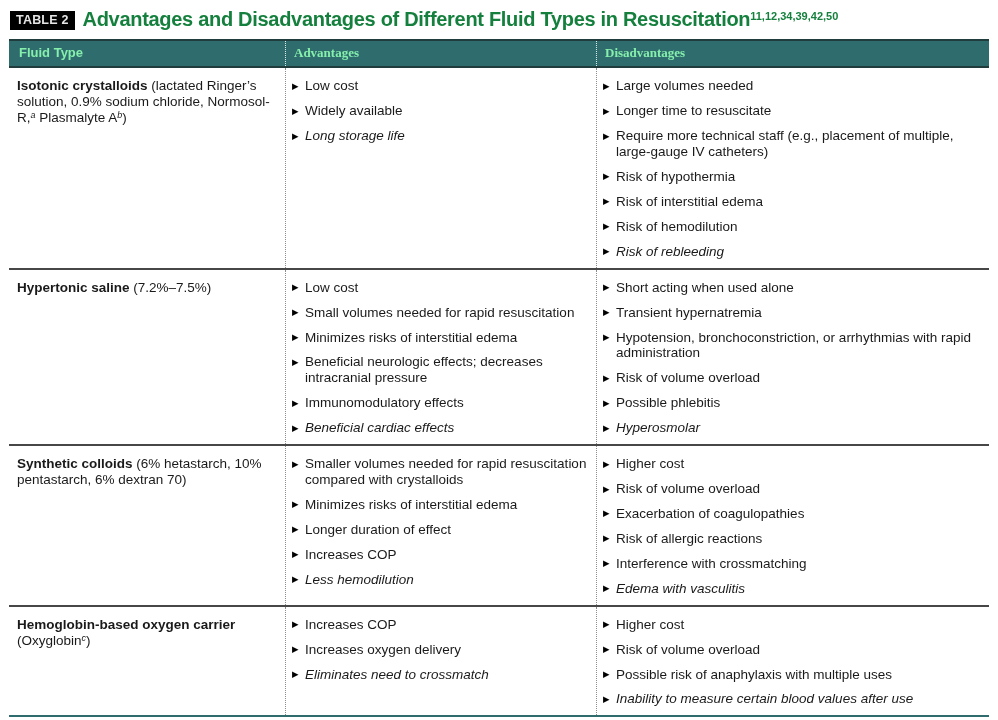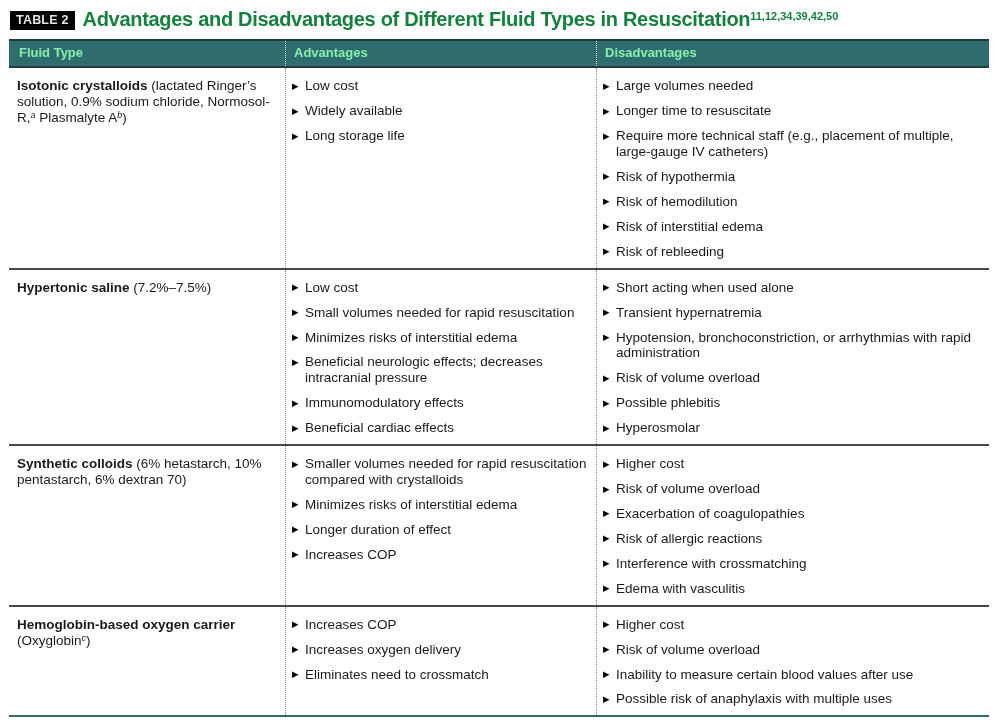--- a/index.html
+++ b/index.html
@@ -30,32 +30,32 @@
   .grid3 { display:grid; grid-template-columns:276px 311px 1fr; }
   .thead {
     background:#2e6c6e;
     border-top:2px solid #203c3d;
     border-bottom:2px solid #203c3d;
   }
   .th {
     color:#86efac; font-weight:bold; font-size:13px;
     padding:5px 4px 6px 10px; line-height:1.1;
   }
-  .th.c2, .th.c3 { border-left:1px dotted rgba(255,255,255,0.85); padding-left:8px; }
+  .th.c2, .th.c3 { border-left:1px dotted rgba(255,255,255,0.85); padding-left:8px;font-family:Liberation Serif, serif; }
 
   .trow { border-bottom:2px solid #474747; }
   .trow:last-child { border-bottom:2px solid #2e6c6e; }
   .td { font-size:13.5px; line-height:1.18; }
   .td.c1 { padding:10px 6px 8px 8px; }
   .td.c2, .td.c3 { border-left:1px dotted #8c8c8c; padding:10px 4px 8px 6px; }
   .fluid-name { font-weight:bold; }
   .sup-it { font-style:italic; font-size:9px; vertical-align:4px; }
 
   .li { position:relative; padding-left:13px; margin-bottom:9px; }
-  .li:last-child { margin-bottom:0; }
+  .li:last-child { margin-bottom:0;font-style:italic; }
   .li::before {
     content:"\25B6"; position:absolute; left:0; top:2.5px; font-size:8.5px; color:#000;
   }
 
   
   .footnotes { padding:5px 0 3px 9px; }
 </style>
 </head>
 <body>
 
@@ -86,22 +86,22 @@
             <div class="li">Long storage life</div>
           </div>
       </div>
       <div class="td c3">
         <div>
 
         <div class="li">Large volumes needed</div>
             <div class="li">Longer time to resuscitate</div>
             <div class="li">Require more technical staff (e.g., placement of multiple, large-gauge IV catheters)</div>
             <div class="li">Risk of hypothermia</div>
+            <div class="li">Risk of interstitial edema</div>
             <div class="li">Risk of hemodilution</div>
-            <div class="li">Risk of interstitial edema</div>
             <div class="li">Risk of rebleeding</div>
           </div>
       </div>
     </div>
 
     <div class="trow grid3" style="min-height:165px;">
       <div class="td c1">
         <span class="fluid-name">Hypertonic saline</span><span> (7.2%–7.5%)</span>
       </div>
       <div class="td c2">
@@ -132,20 +132,21 @@
       <div class="td c1">
         <span class="fluid-name">Synthetic colloids</span><span> (6% hetastarch, 10% pentastarch, 6% dextran 70)</span>
       </div>
       <div class="td c2">
         <div>
 
         <div class="li">Smaller volumes needed for rapid resuscitation compared with crystalloids</div>
             <div class="li">Minimizes risks of interstitial edema</div>
             <div class="li">Longer duration of effect</div>
             <div class="li">Increases COP</div>
+            <div class="li">Less hemodilution</div>
           </div>
       </div>
       <div class="td c3">
         <div>
 
         <div class="li">Higher cost</div>
             <div class="li">Risk of volume overload</div>
             <div class="li">Exacerbation of coagulopathies</div>
             <div class="li">Risk of allergic reactions</div>
             <div class="li">Interference with crossmatching</div>
@@ -164,22 +165,22 @@
         <div class="li">Increases COP</div>
             <div class="li">Increases oxygen delivery</div>
             <div class="li">Eliminates need to crossmatch</div>
           </div>
       </div>
       <div class="td c3">
         <div>
 
         <div class="li">Higher cost</div>
             <div class="li">Risk of volume overload</div>
+            <div class="li">Possible risk of anaphylaxis with multiple uses</div>
             <div class="li">Inability to measure certain blood values after use</div>
-            <div class="li">Possible risk of anaphylaxis with multiple uses</div>
           </div>
       </div>
     </div>
 
   </div>
 
   <div class="footnotes">
     
     
     

